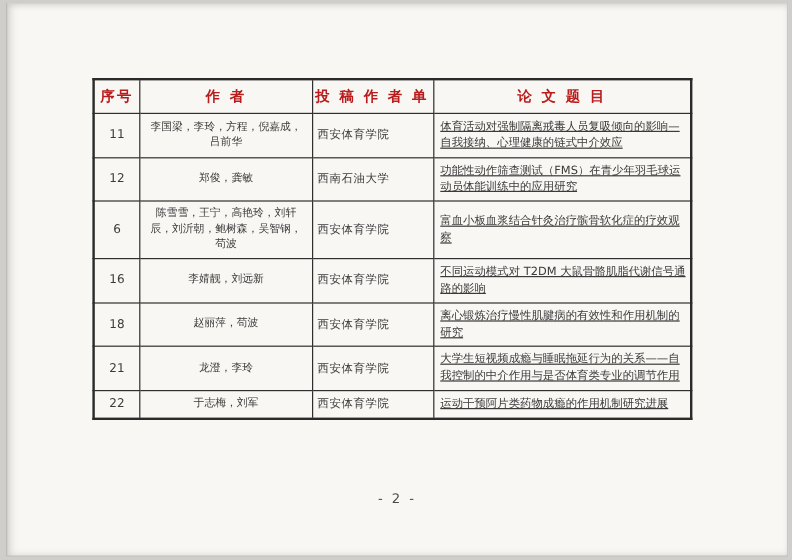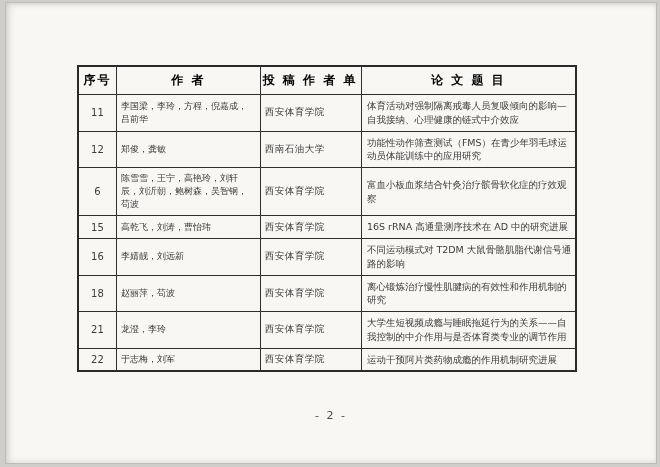--- a/index.html
+++ b/index.html
@@ -29,33 +29,33 @@
   }
   .paper-table th, .paper-table td {
     border: 1px solid #2f2f2f;
     padding: 4px 4px;
     vertical-align: middle;
     overflow: hidden;
   }
   .paper-table th {
     font-size: 12px;
     font-weight: bold;
-    color: #000000;
+    color: #b91c1c;
     letter-spacing: 2px;
     padding: 5px 2px;
     white-space: nowrap;
   }
   .col-no   { width: 38px; }
   .col-au   { width: 142px; }
   .col-aff  { width: 100px; }
   .col-ti   { width: 212px; }
   td.c-no   { text-align: center; font-size: 10px; }
-  td.c-authors { text-align: left; font-size: 9px; line-height: 1.45; }
+  td.c-authors { text-align: center; font-size: 9px; line-height: 1.45; }
   td.c-aff  { text-align: left; font-size: 9.5px; letter-spacing: 0.5px; }
-  td.c-title { text-align: left; font-size: 9.5px; line-height: 1.45; padding-left: 5px; padding-right: 2px; }
+  td.c-title { text-align: left; font-size: 9.5px; line-height: 1.45; padding-left: 5px; padding-right: 2px; text-decoration: underline; }
   .page-number {
     position: absolute;
     top: 406px;
     left: 0; right: 0;
     text-align: center;
     font-size: 11px;
     color: #4a4a4a;
     letter-spacing: 2px;
   }
 </style>
@@ -92,26 +92,20 @@
     <td class="c-aff">西南石油大学</td>
     <td class="c-title">功能性动作筛查测试（FMS）在青少年羽毛球运动员体能训练中的应用研究</td>
   </tr>
         <tr>
     <td class="c-no">6</td>
     <td class="c-authors">陈雪雪，王宁，高艳玲，刘轩辰，刘沂朝，鲍树森，吴智钢，苟波</td>
     <td class="c-aff">西安体育学院</td>
     <td class="c-title">富血小板血浆结合针灸治疗髌骨软化症的疗效观察</td>
   </tr>
         <tr>
-    <td class="c-no">15</td>
-    <td class="c-authors">高乾飞，刘涛，曹怡玮</td>
-    <td class="c-aff">西安体育学院</td>
-    <td class="c-title">16S rRNA 高通量测序技术在 AD 中的研究进展</td>
-  </tr>
-        <tr>
     <td class="c-no">16</td>
     <td class="c-authors">李婧靓，刘远新</td>
     <td class="c-aff">西安体育学院</td>
     <td class="c-title">不同运动模式对 T2DM 大鼠骨骼肌脂代谢信号通路的影响</td>
   </tr>
         <tr>
     <td class="c-no">18</td>
     <td class="c-authors">赵丽萍，苟波</td>
     <td class="c-aff">西安体育学院</td>
     <td class="c-title">离心锻炼治疗慢性肌腱病的有效性和作用机制的研究</td>

